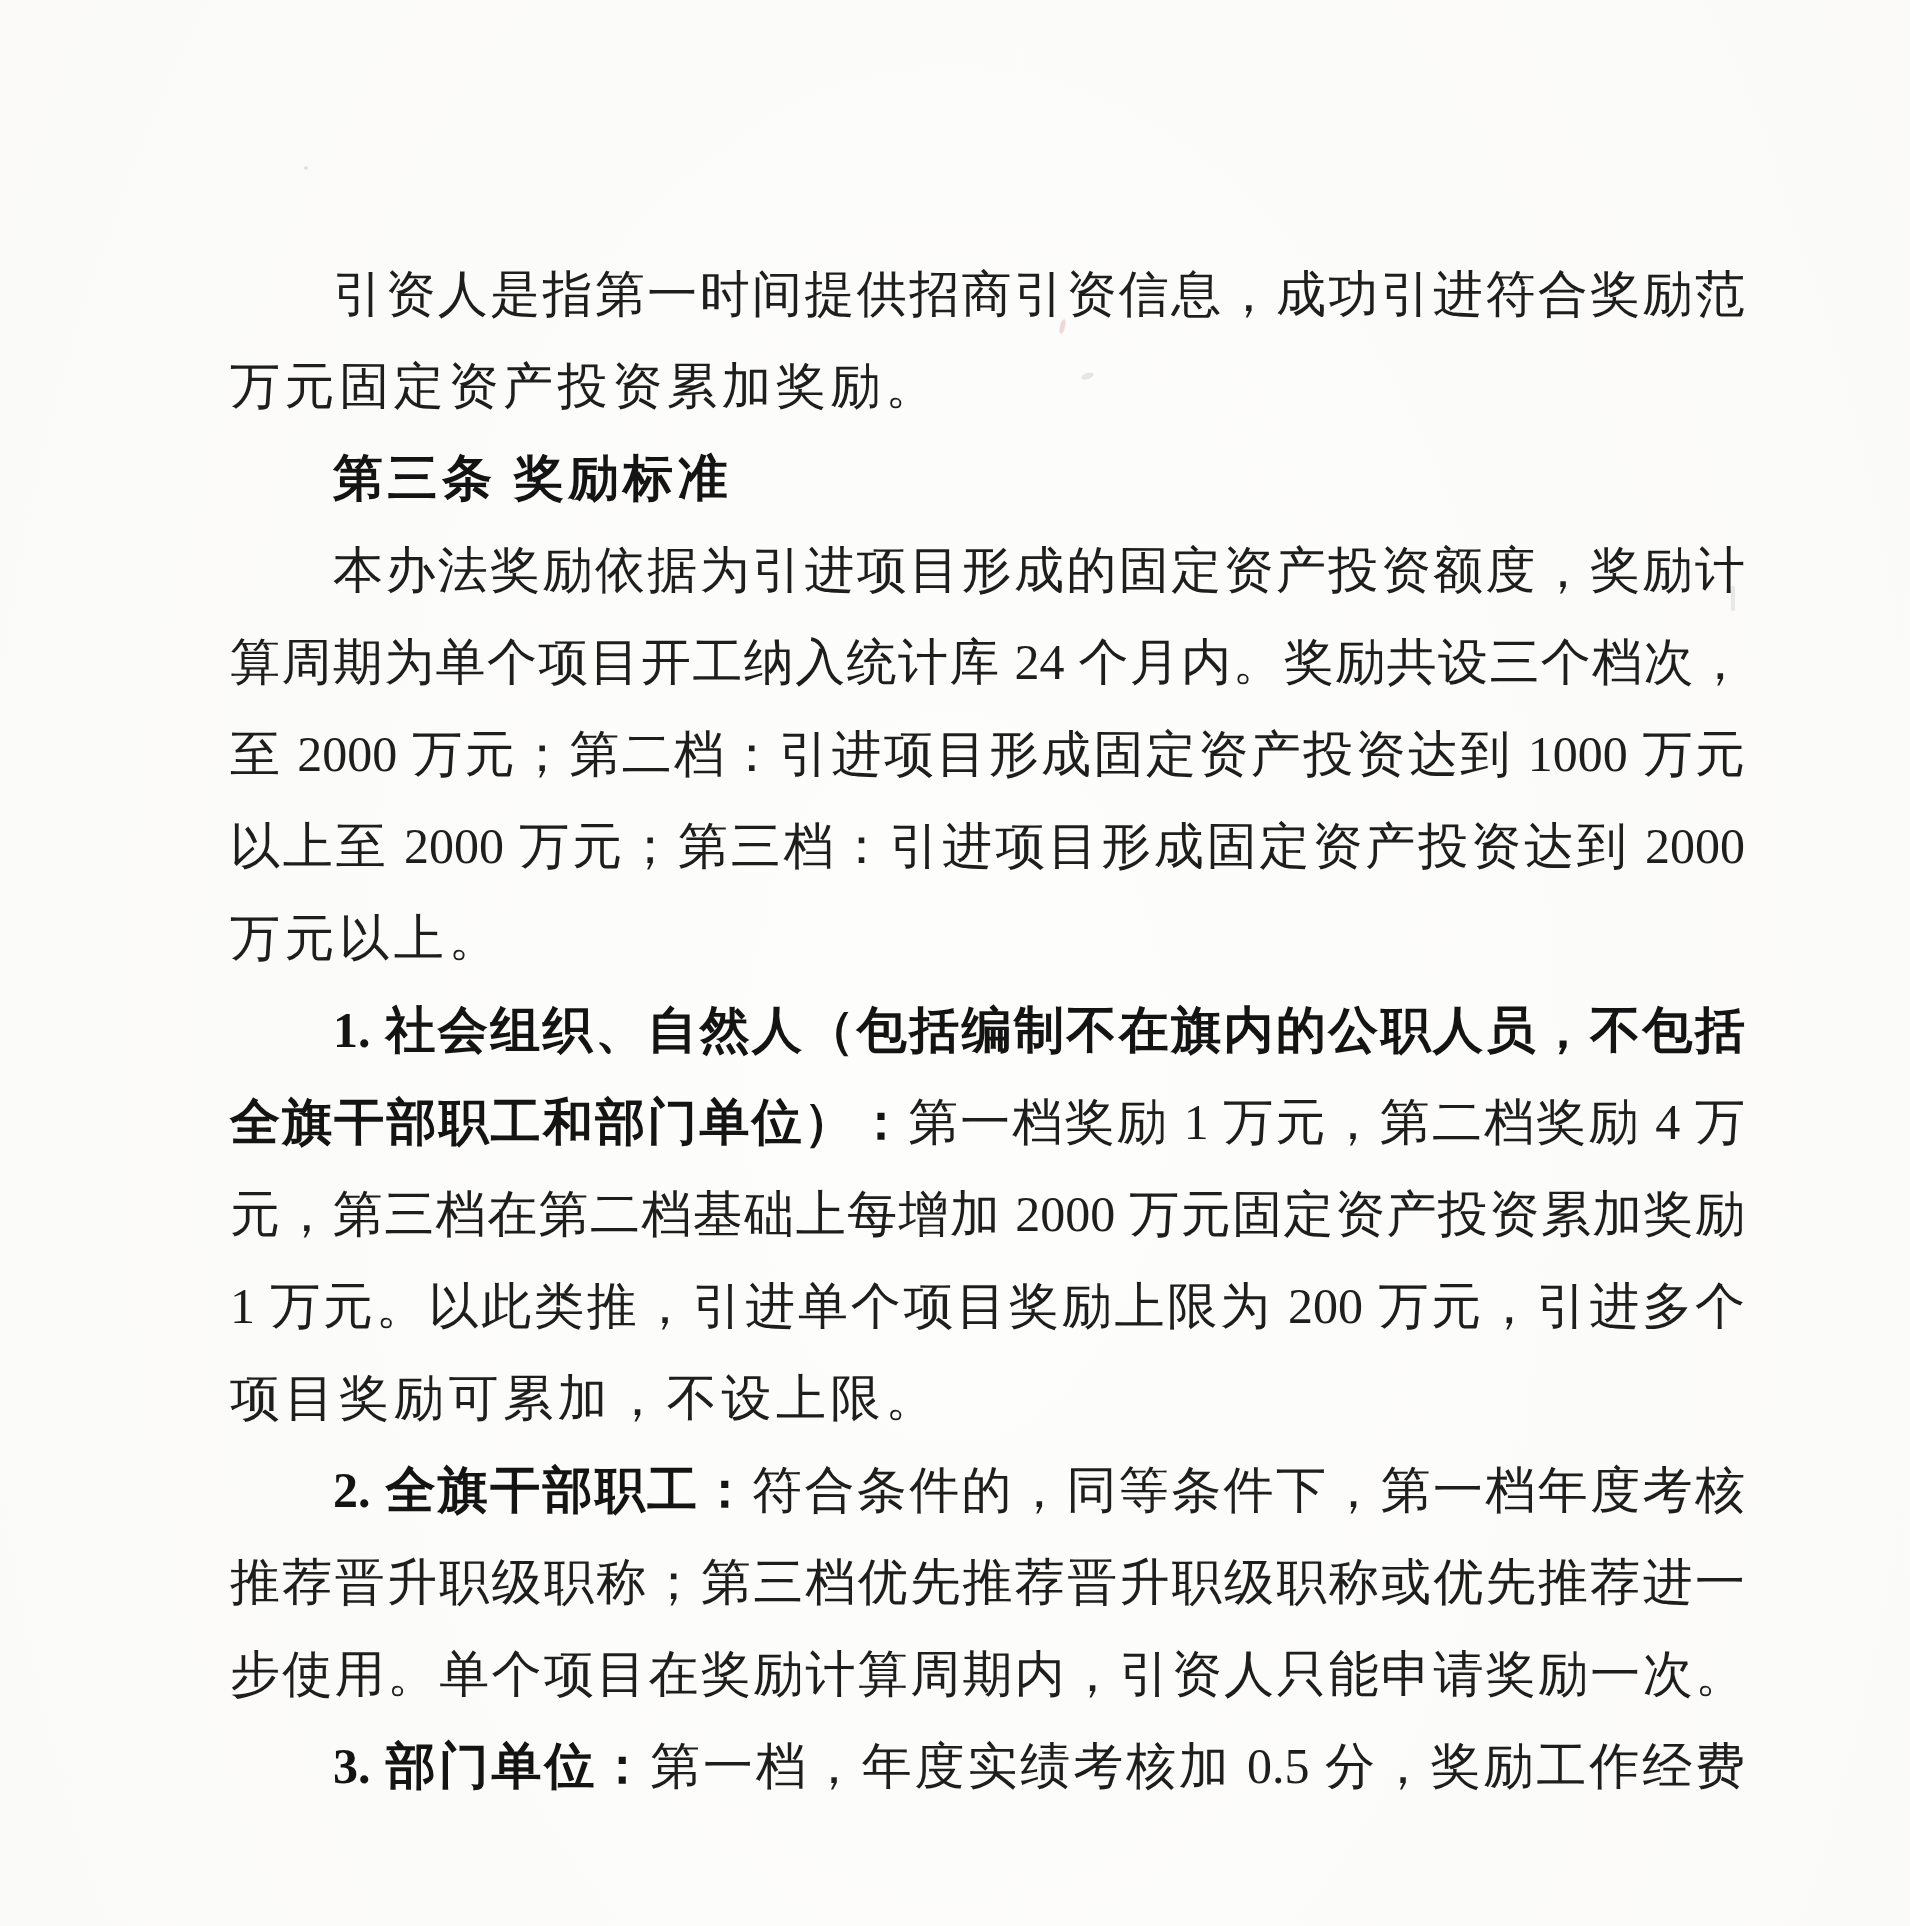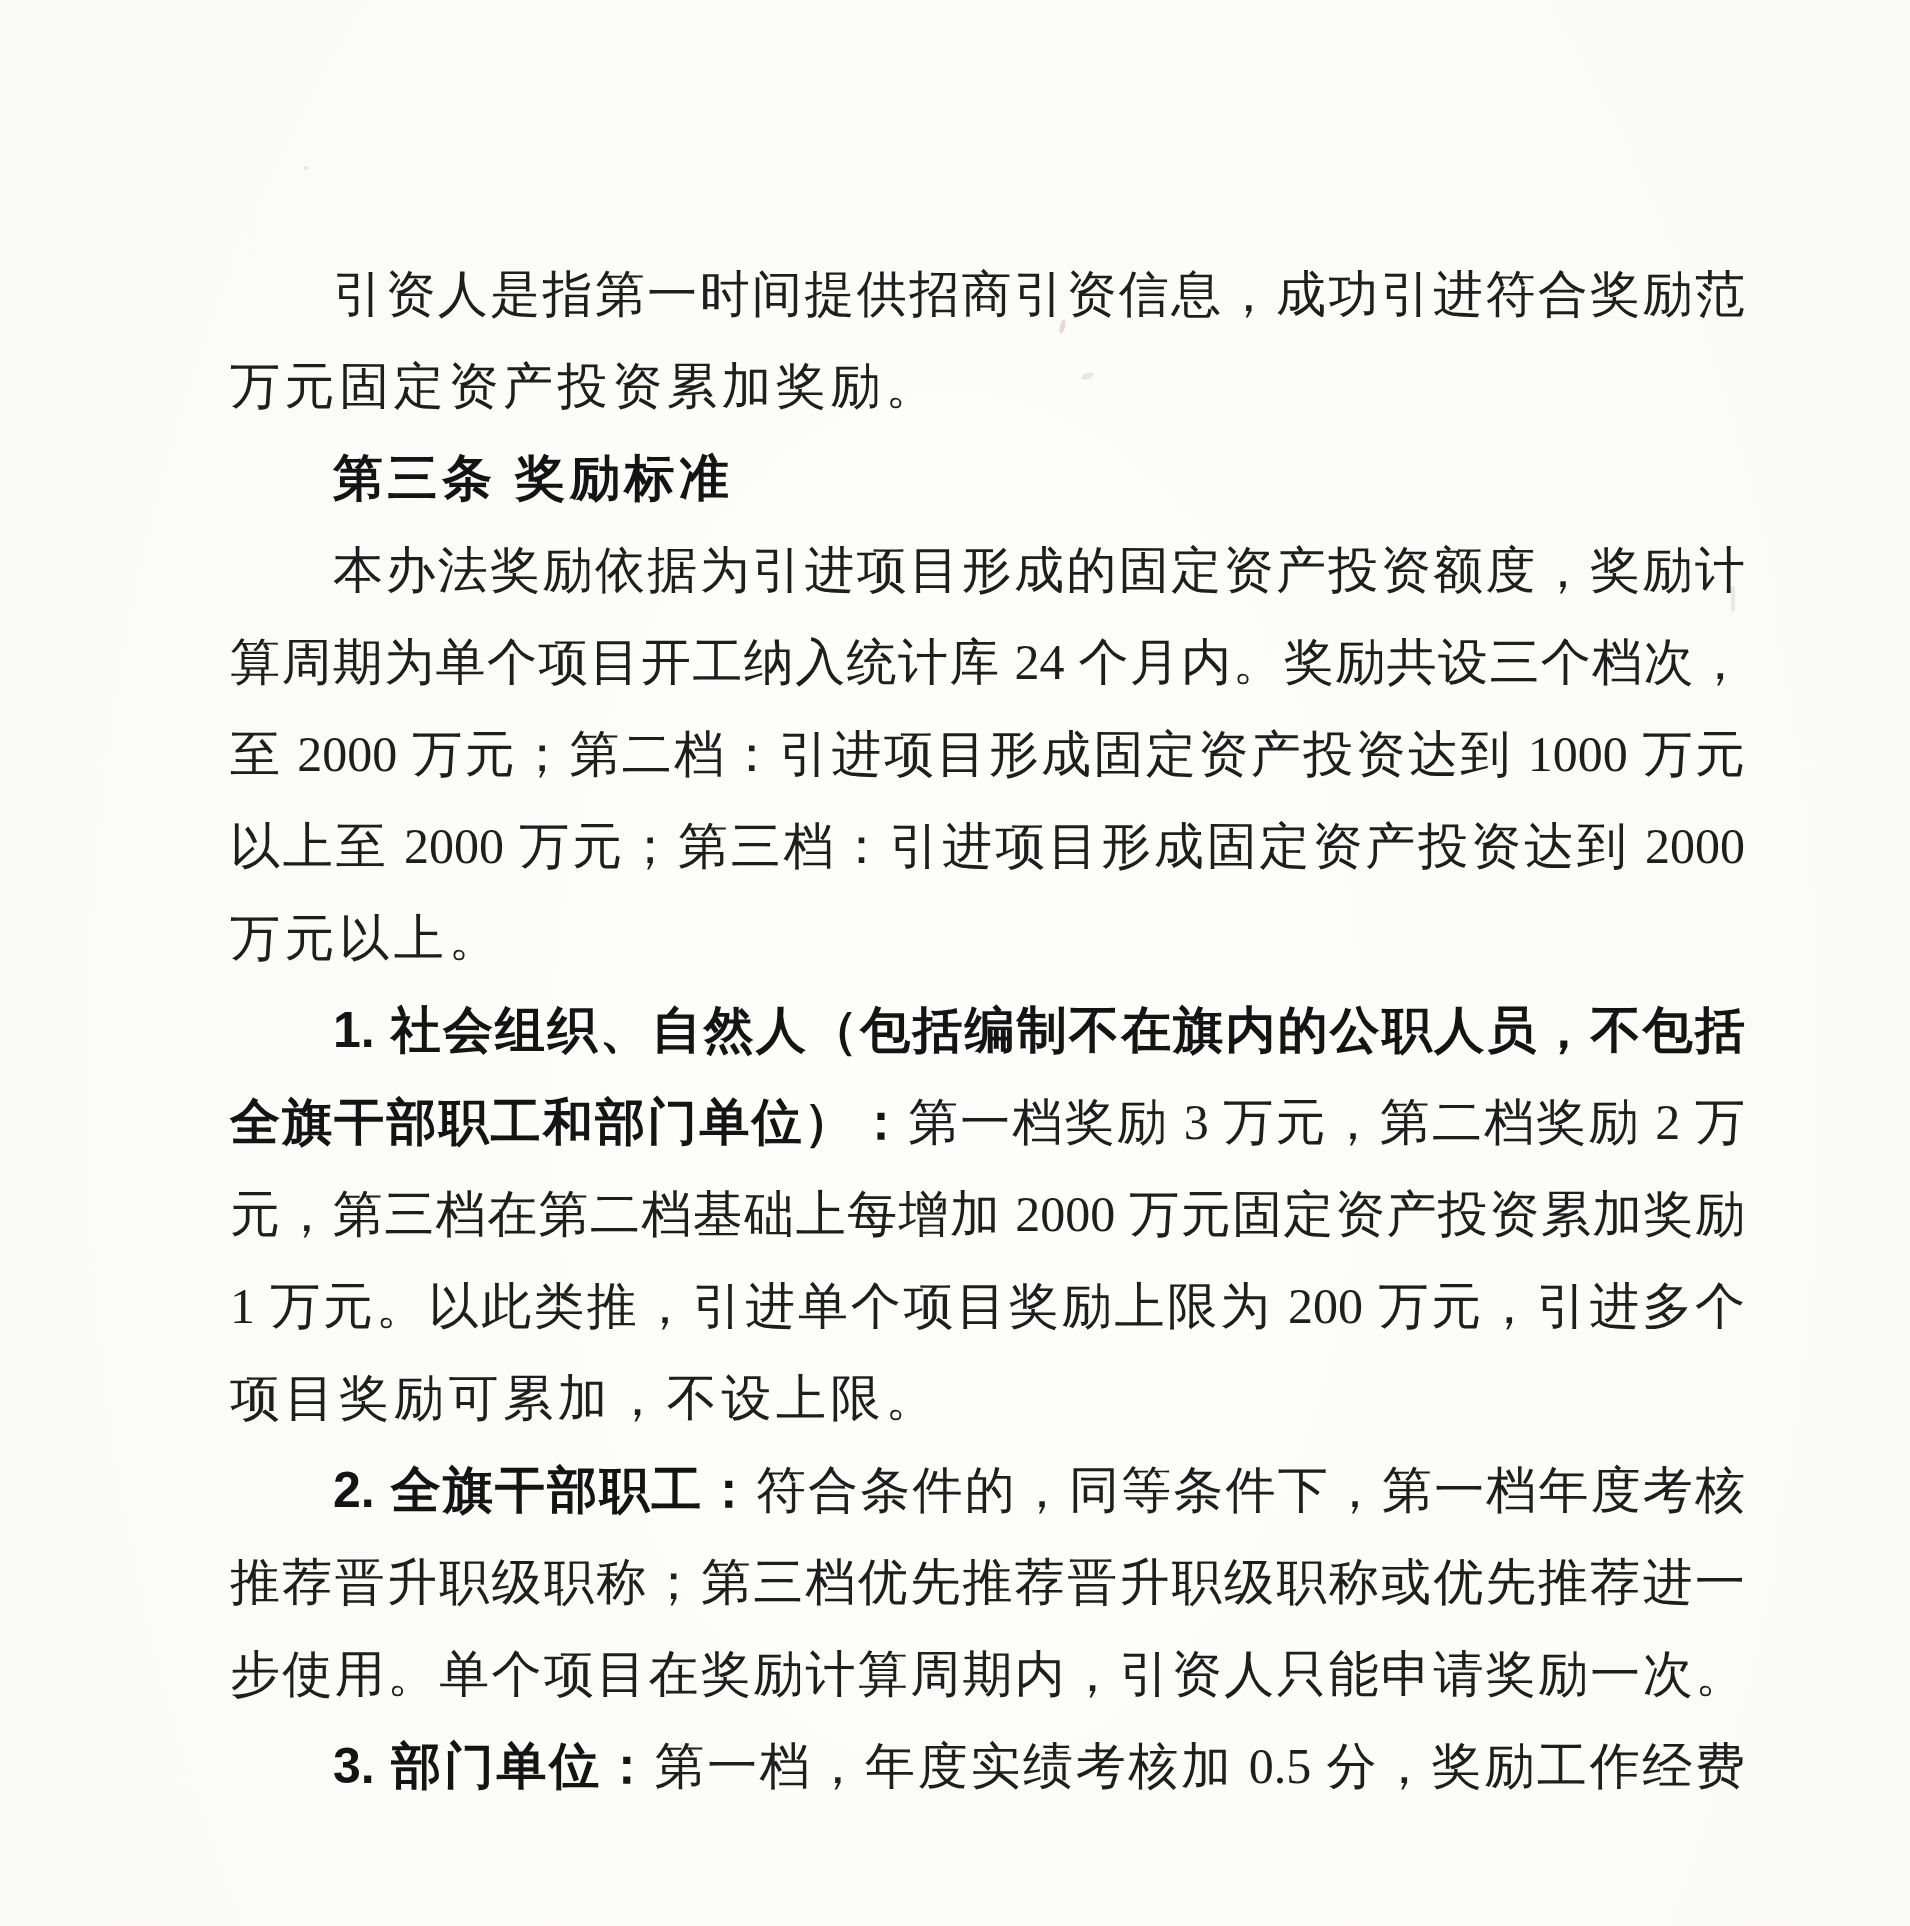--- a/index.html
+++ b/index.html
@@ -42,21 +42,21 @@
     text-align-last: left;
     letter-spacing: 4.6px;
   }
   .line.ind {
     text-indent: 103px;
   }
   .line span.r {
     font-weight: 400;
   }
   .line span.b {
-    font-family: Liberation Sans, sans-serif;
+    font-family: Liberation Serif, serif;
     font-weight: 700;
     color: #141414;
   }
   
   .speck {
     position: absolute;
     pointer-events: none;
   }
   .s1 { left: 1060px; top: 319px; width: 5.4px; height: 15.4px; background: #d9aab2; opacity: .45; border-radius: 50%; transform: rotate(14deg); }
   .s2 { left: 1081px; top: 373px; width: 13px; height: 6.2px; background: #c2c2bd; opacity: .38; border-radius: 50%; transform: rotate(-20deg); }
@@ -71,21 +71,21 @@
     <div id="lines">
         <div class="line ind"><span class="r">引资人是指第一时间提供招商引资信息，成功引进符合奖励范</span></div>
         <div class="line nj"><span class="r">万元固定资产投资累加奖励。</span></div>
         <div class="line ind nj"><span class="b">第三条 奖励标准</span></div>
         <div class="line ind"><span class="r">本办法奖励依据为引进项目形成的固定资产投资额度，奖励计</span></div>
         <div class="line"><span class="r">算周期为单个项目开工纳入统计库 24 个月内。奖励共设三个档次，</span></div>
         <div class="line"><span class="r">至 2000 万元；第二档：引进项目形成固定资产投资达到 1000 万元</span></div>
         <div class="line"><span class="r">以上至 2000 万元；第三档：引进项目形成固定资产投资达到 2000</span></div>
         <div class="line nj"><span class="r">万元以上。</span></div>
         <div class="line ind"><span class="b">1. 社会组织、自然人（包括编制不在旗内的公职人员，不包括</span></div>
-        <div class="line"><span class="b">全旗干部职工和部门单位）：</span><span class="r">第一档奖励 3 万元，第二档奖励 2 万</span></div>
+        <div class="line"><span class="b">全旗干部职工和部门单位）：</span><span class="r">第一档奖励 1 万元，第二档奖励 4 万</span></div>
         <div class="line"><span class="r">元，第三档在第二档基础上每增加 2000 万元固定资产投资累加奖励</span></div>
         <div class="line"><span class="r">1 万元。以此类推，引进单个项目奖励上限为 200 万元，引进多个</span></div>
         <div class="line nj"><span class="r">项目奖励可累加，不设上限。</span></div>
         <div class="line ind"><span class="b">2. 全旗干部职工：</span><span class="r">符合条件的，同等条件下，第一档年度考核</span></div>
         <div class="line"><span class="r">推荐晋升职级职称；第三档优先推荐晋升职级职称或优先推荐进一</span></div>
         <div class="line"><span class="r">步使用。单个项目在奖励计算周期内，引资人只能申请奖励一次。</span></div>
         <div class="line ind"><span class="b">3. 部门单位：</span><span class="r">第一档，年度实绩考核加 0.5 分，奖励工作经费</span></div>
       </div>
 
   </div>

